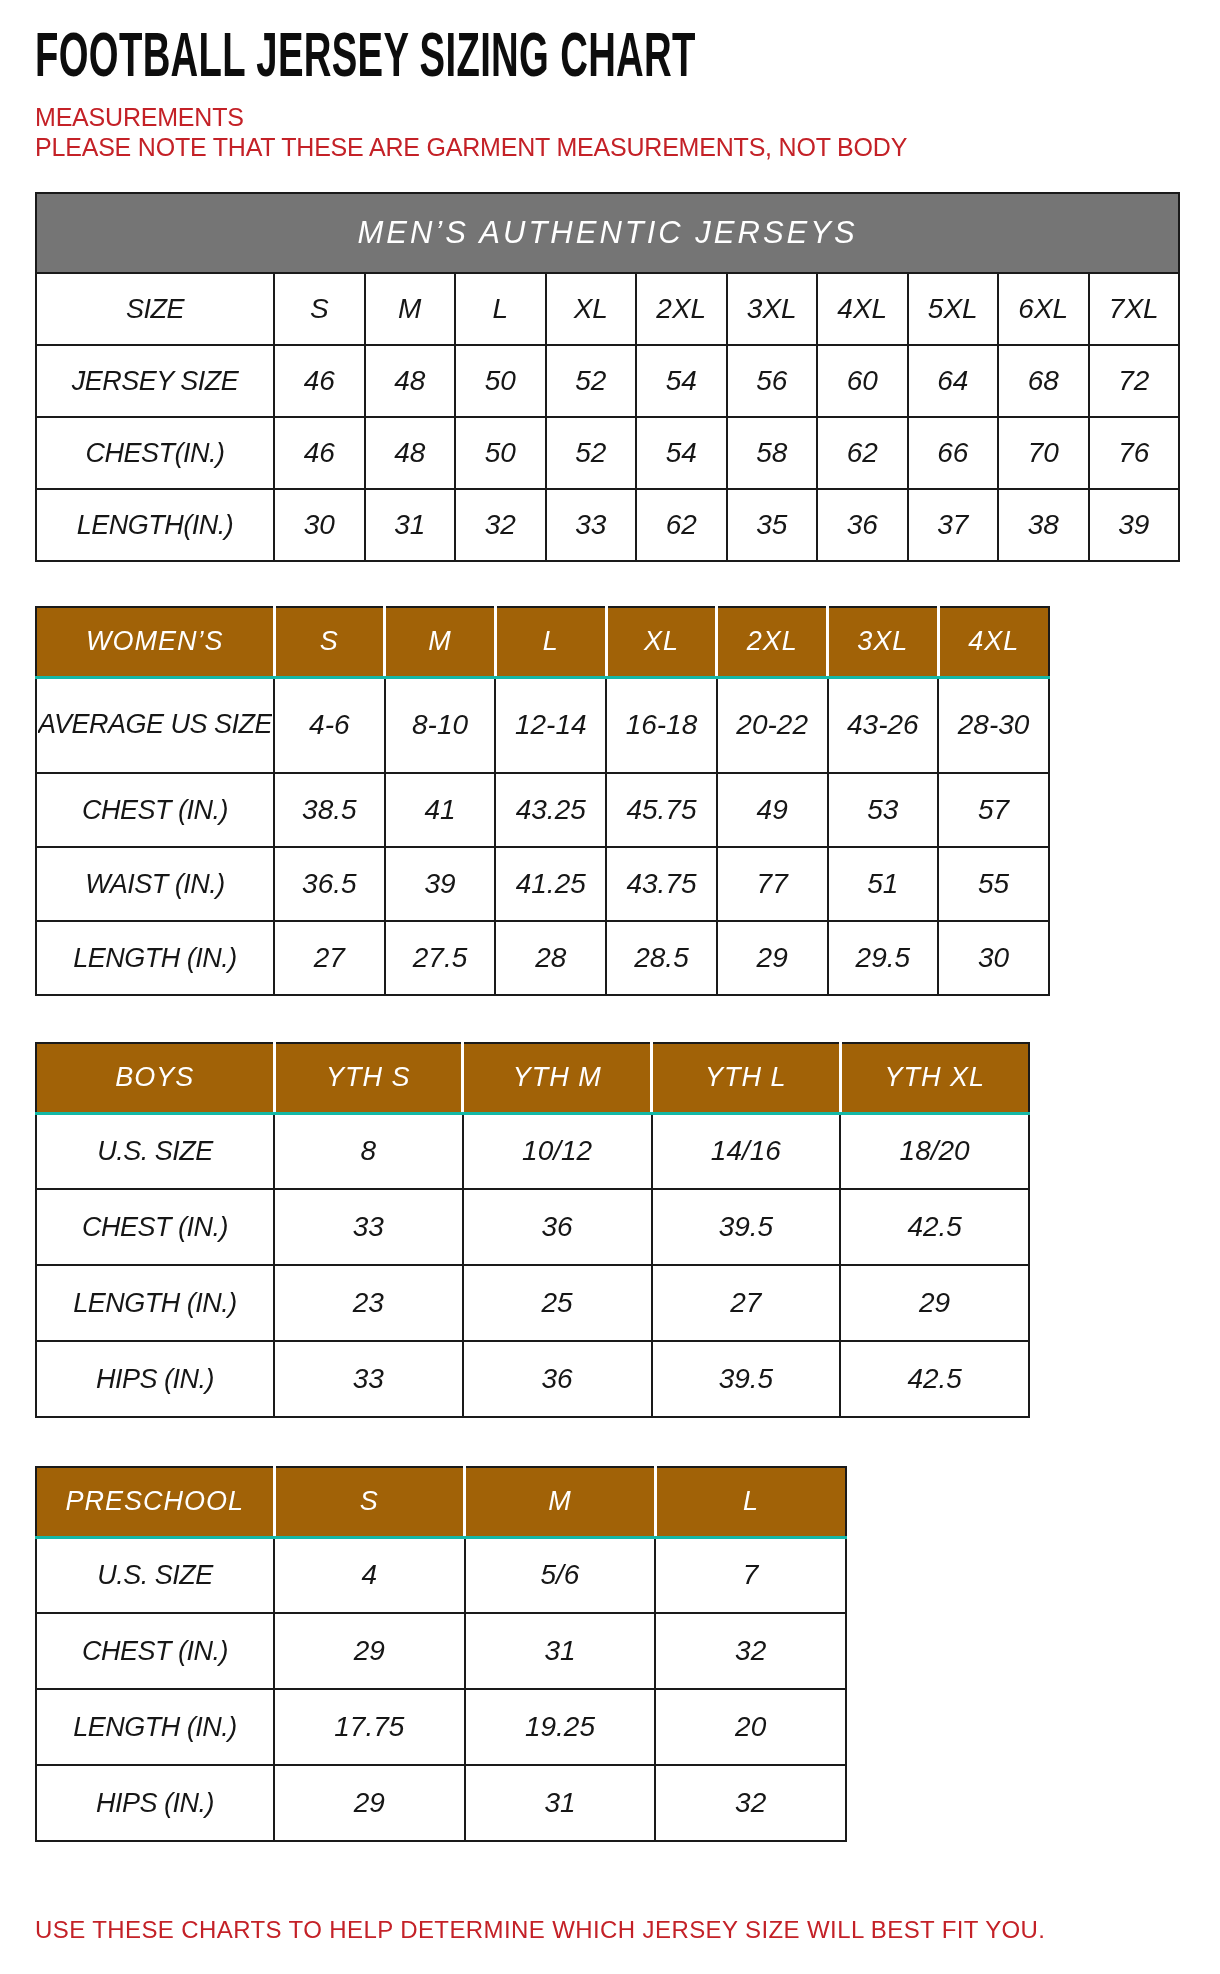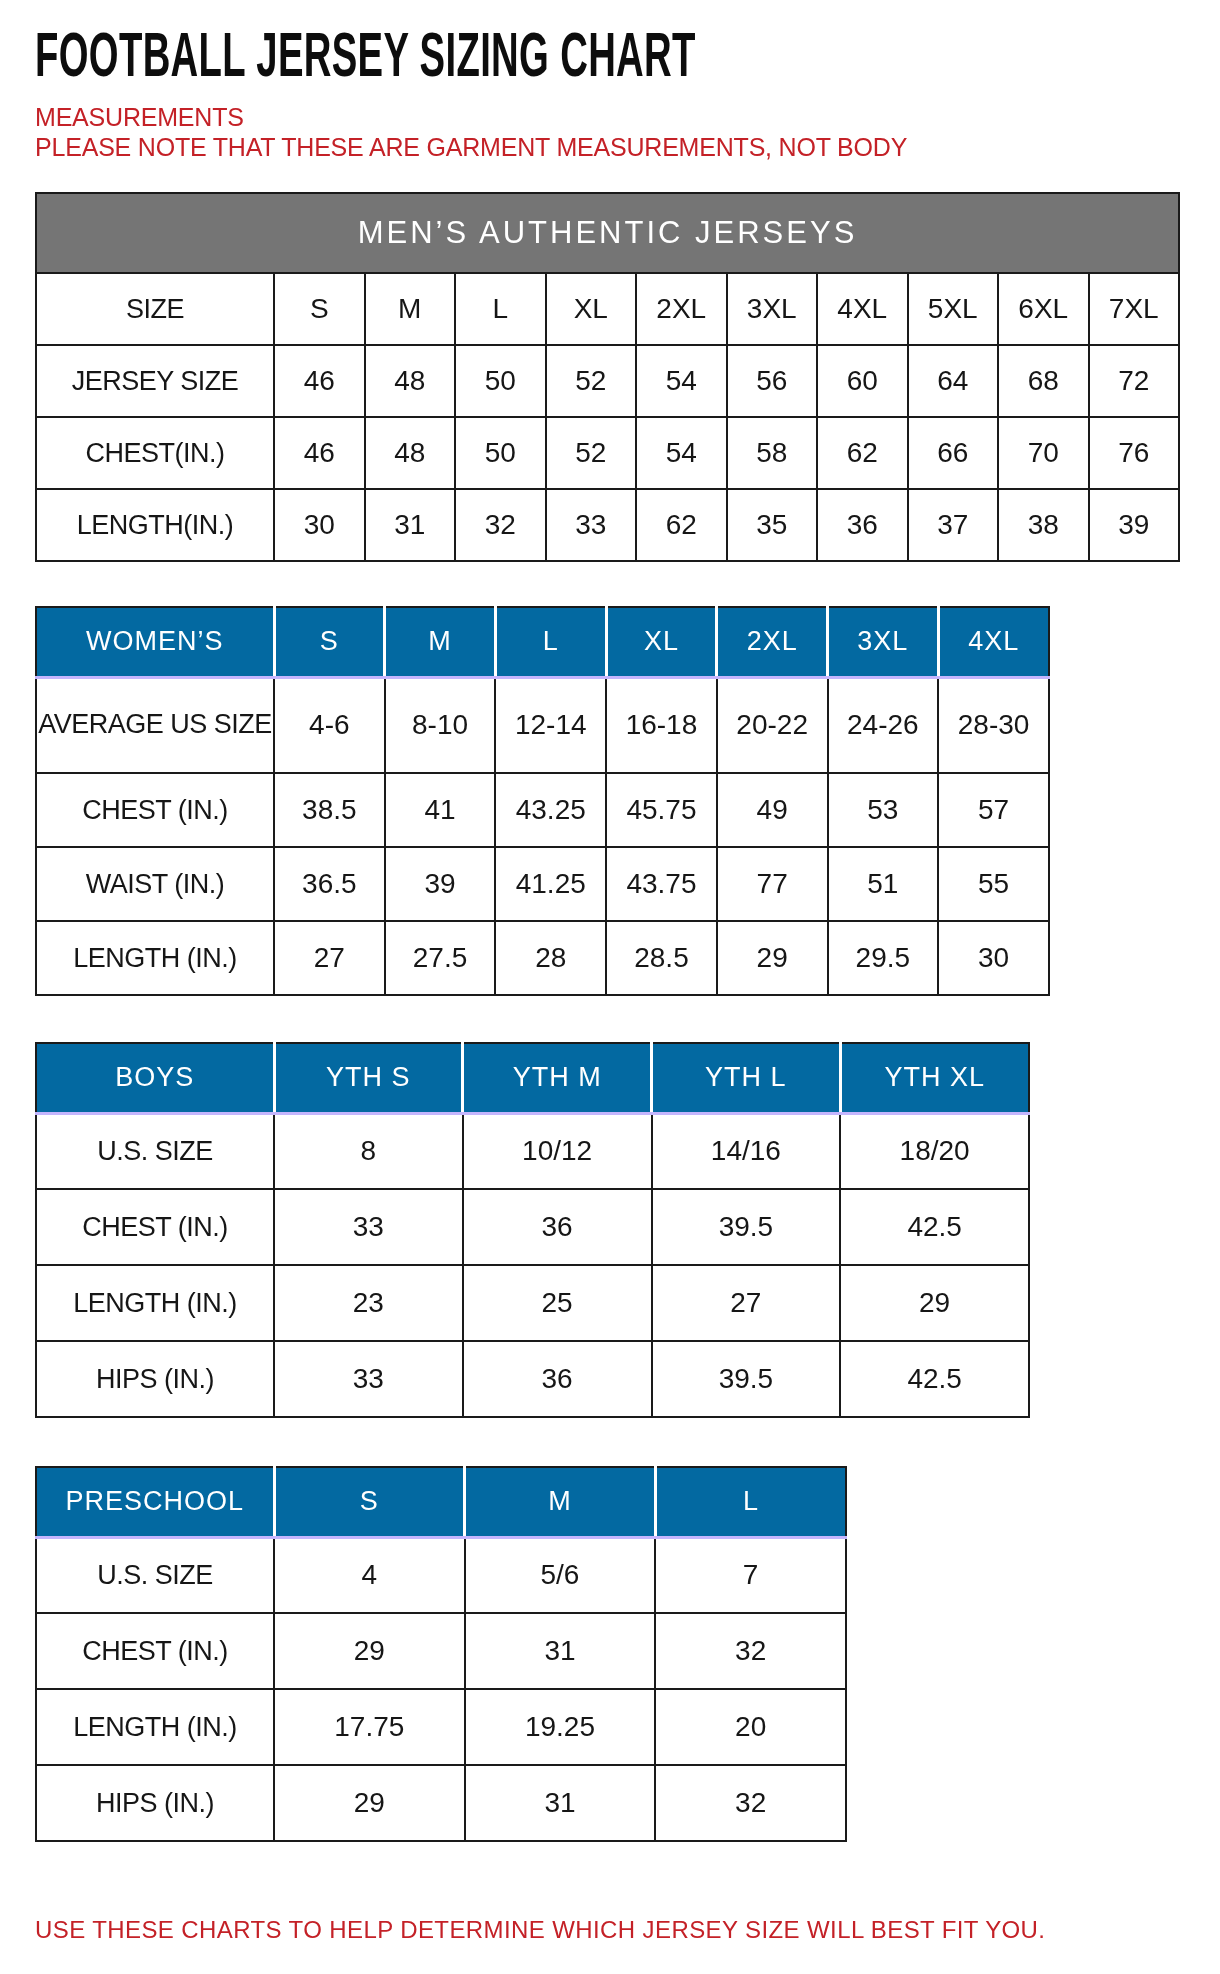--- a/index.html
+++ b/index.html
@@ -34,40 +34,41 @@
     letter-spacing: -0.2px;
     font-weight: 400;
   }
   table.sizes {
     border-collapse: collapse;
     table-layout: fixed;
     text-align: center;
     font-size: 28px;
     color: #161616;
     background: #ffffff;
+    font-style: italic;
   }
   table.sizes td, table.sizes th {
     border: 2px solid #1a1a1a;
     padding: 0;
     font-weight: 400;
     overflow: hidden;
   }
   tr.banner-row td {
     background: #757575;
     color: #ffffff;
     font-size: 31px;
     letter-spacing: 3px;
   }
   tr.gray-head th {
-    background: #0369a1;
+    background: #a16207;
     color: #ffffff;
     font-size: 27px;
     letter-spacing: 1px;
     border-left: 3px solid #ffffff;
-    border-bottom: 3px solid #c4b5fd;
+    border-bottom: 3px solid #14b8a6;
   }
   tr.gray-head th:first-child { border-left: 2px solid #1a1a1a; }
   td.rowlbl {
     font-size: 27px;
     letter-spacing: -0.5px;
     margin-top: 40px;
   }
   td.two-line {
     padding: 0 30px;
     line-height: 1.18;
@@ -187,21 +188,21 @@
     <th>3XL</th>
     <th>4XL</th>
   </tr>
   <tr class="data-row tall-row">
     <td class="rowlbl two-line">AVERAGE US SIZE</td>
     <td>4-6</td>
     <td>8-10</td>
     <td>12-14</td>
     <td>16-18</td>
     <td>20-22</td>
-    <td>24-26</td>
+    <td>43-26</td>
     <td>28-30</td>
   </tr>
   <tr class="data-row">
     <td class="rowlbl">CHEST (IN.)</td>
     <td>38.5</td>
     <td>41</td>
     <td>43.25</td>
     <td>45.75</td>
     <td>49</td>
     <td>53</td>

